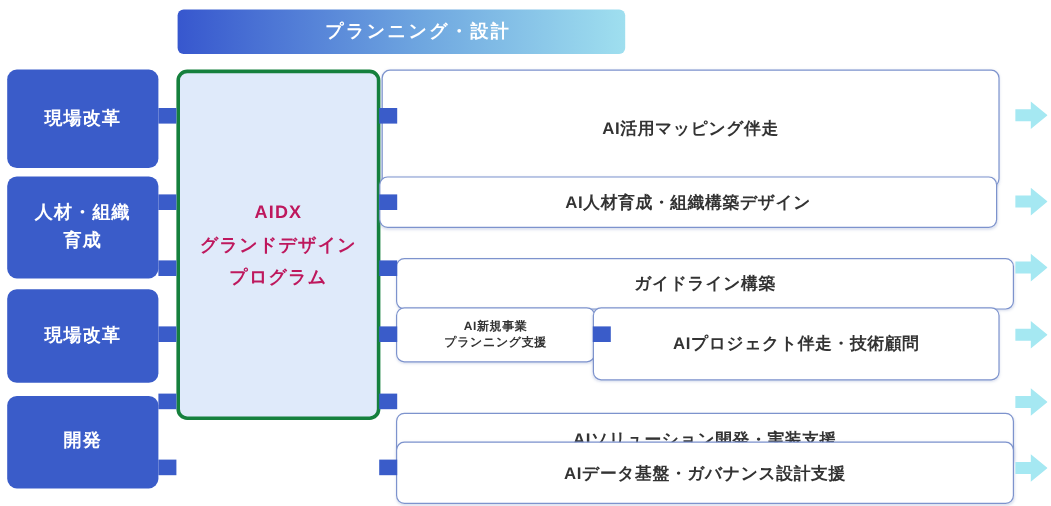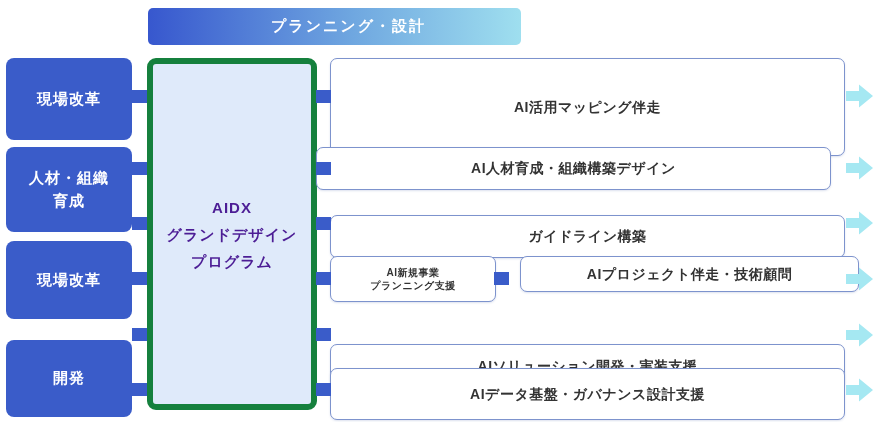--- a/index.html
+++ b/index.html
@@ -17,39 +17,39 @@
   .hdr.execution { left:503px; width:342px; }
   .cat {
     position:absolute; left:6px; width:126px; background:#3a5cc9; border-radius:8px;
     color:#ffffff; font-weight:bold; font-size:15px; letter-spacing:1px;
     display:flex; align-items:center; justify-content:center; text-align:center;
     white-space:pre-line; line-height:1.5;
   }
   .cat.c1 { top:58px;  height:82px; }
   .cat.c2 { top:147px; height:85px; }
   .cat.c3 { top:241px; height:78px; }
-  .cat.c4 { top:340px; height:77px; }
+  .cat.c4 { top:330px; height:77px; }
   .program {
-    position:absolute; left:147px; top:58px; width:170px; height:352px;
-    background:#dfeafa; border:6px solid #15803d; border-radius:9px; box-sizing:border-box;
-    color:#4c1d95; font-weight:bold; font-size:15px; letter-spacing:1px;
+    position:absolute; left:147px; top:58px; width:170px; height:292px;
+    background:#dfeafa; border:3px solid #15803d; border-radius:9px; box-sizing:border-box;
+    color:#be185d; font-weight:bold; font-size:15px; letter-spacing:1px;
     display:flex; align-items:center; justify-content:center; text-align:center;
     white-space:pre-line; line-height:1.8;
   }
   .svc {
     position:absolute; background:#ffffff; border:1.5px solid #7d93cd; border-radius:7px;
     box-sizing:border-box; color:#333333; font-weight:bold; font-size:14px; letter-spacing:0.5px;
     display:flex; align-items:center; justify-content:center; text-align:center;
     white-space:pre-line; line-height:1.35; box-shadow:0 1px 2px rgba(120,140,190,0.25);
   }
-  .svc.r1  { left:330px; top:58px;  width:515px; height:98px; }
+  .svc.r1  { left:318px; top:58px;  width:515px; height:98px; }
   .svc.r2  { left:316px; top:147px; width:515px; height:43px; }
   .svc.r3  { left:330px; top:215px; width:515px; height:43px; }
   .svc.r4a { left:330px; top:256px; width:166px; height:46px; font-size:10px; }
-  .svc.r4b { left:520px; top:256px; width:339px; height:36px;text-align:center; }
+  .svc.r4b { left:494px; top:256px; width:339px; height:61px;text-align:center; }
   .svc.r5  { left:330px; top:313px; width:515px; height:44px;margin-top:31px; }
   .svc.r6  { left:330px; top:368px; width:515px; height:52px; }
   .nub { position:absolute; width:15px; height:13px; background:#3a5cc9; }
   .nub.gl { left:132px; }
   .nub.gr { left:316px; }
   .nub.g4 { left:494px; }
   .ny1 { top:90px; } .ny2 { top:162px; } .ny3 { top:217px; }
   .ny4 { top:272px; } .ny5 { top:328px; } .ny6 { top:383px; }
   .arrow { position:absolute; left:846px; width:27px; height:24px; }
   .ay1 { top:84px; } .ay2 { top:156px; } .ay3 { top:211px; }

